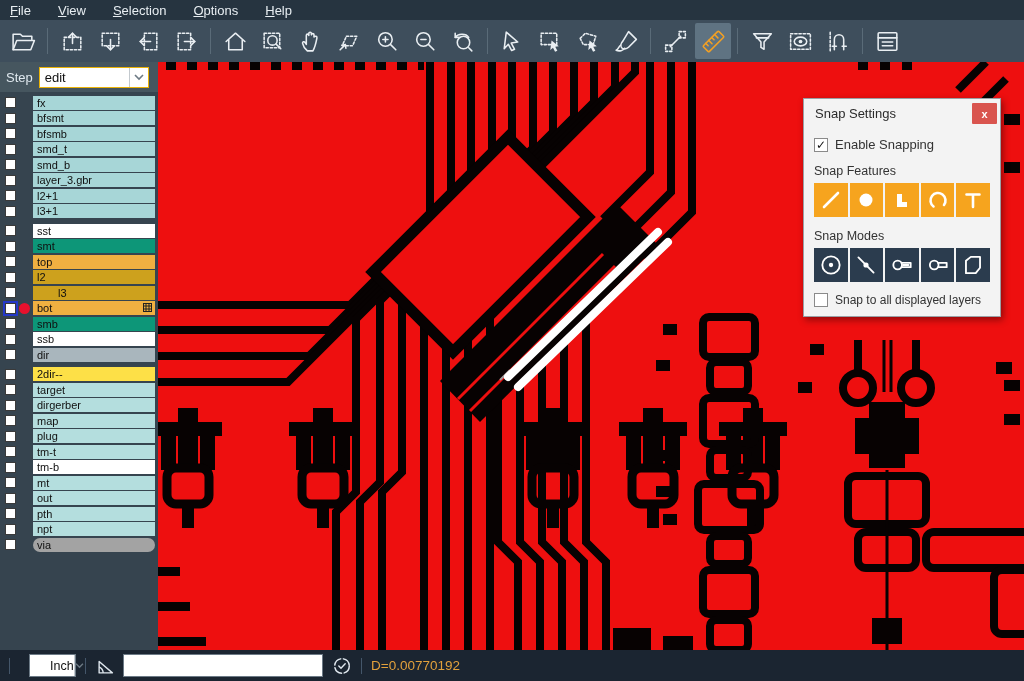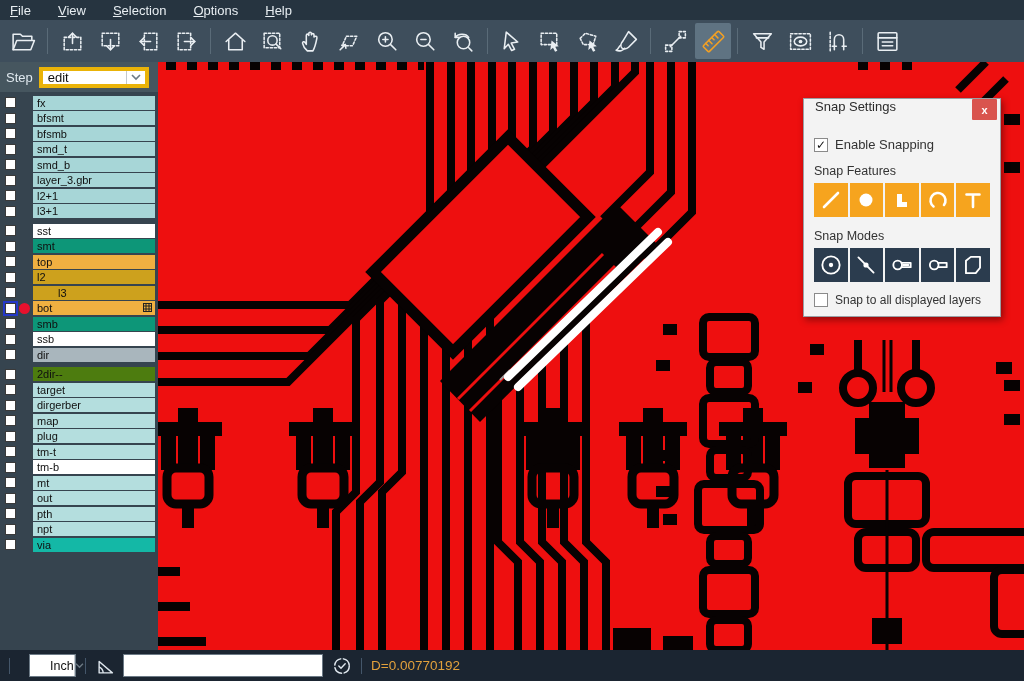--- a/index.html
+++ b/index.html
@@ -24,21 +24,21 @@
   .tb-btn svg .f{fill:var(--icon-stroke);stroke:none;}
   .tb-btn svg .dsh{stroke-dasharray:2.2 1.8;}
   .tb-btn svg .or{stroke:#f2a024;}
   .tb-sep{width:1px;height:26px;background:#5a6b78;margin:0 5px;}
 
   
   #sidebar{position:absolute;left:0;top:62px;width:158px;height:588px;
     background:var(--sidebar-bg);display:flex;flex-direction:column;}
   #step-row{height:30px;background:var(--sidebar-step-bg);display:flex;align-items:center;padding-left:6px;flex:none;}
   #step-label{color:#dfe8ee;font-size:13px;margin-right:6px;}
-  #step-select{width:110px;height:21px;background:#fff;border:4px solid #eab308;display:flex;align-items:center;}
+  #step-select{width:110px;height:21px;background:#fff;border:1px solid #eab308;display:flex;align-items:center;}
   #step-select .val{flex:1;font-size:13px;color:#111;padding-left:5px;}
   #step-select .chev{width:19px;height:100%;border-left:1px solid #c3c9ce;display:flex;align-items:center;justify-content:center;}
   #layer-list{padding-top:3px;flex:none;}
   .layer-row{height:15.5px;display:flex;align-items:center;position:relative;}
   .layer-row.gap{margin-top:4px;}
   .cb{width:11px;height:11px;background:#fff;border:1px solid #3a3a3a;margin-left:5px;flex:none;}
   .cb.active{outline:2px solid var(--active-checkbox-blue);}
   .dot{width:11px;height:11px;border-radius:50%;background:var(--active-dot-red);
     position:absolute;left:19px;top:2px;}
   .layer-label{margin-left:17px;width:122px;height:14px;line-height:14px;font-size:11px;
@@ -55,21 +55,21 @@
   .t{stroke:var(--trace-black);stroke-width:8;fill:none;}
   .t3{stroke:var(--trace-black);stroke-width:3;fill:none;}
   .blk{fill:var(--trace-black);}
   .out{fill:none;stroke:var(--trace-black);stroke-width:8;}
   .red{stroke:var(--canvas-red);stroke-width:3;fill:none;}
   .hl{stroke:var(--highlight-white);stroke-width:8;fill:none;stroke-linecap:round;}
 
   
   #snap-dialog{position:absolute;left:803px;top:98px;width:198px;background:#f3f3f3;
     border:1px solid #9aa0a6;box-shadow:2px 3px 7px rgba(0,0,0,.4);}
-  #dlg-title-row{height:29px;display:flex;justify-content:space-between;
+  #dlg-title-row{height:29px;display:flex;align-items:center;justify-content:space-between;
     padding:0 3px 0 11px;}
   #dlg-title{font-size:13px;color:#2b2b2b;}
   #dlg-close{width:25px;height:21px;background:var(--close-red);color:#fff;font-size:11px;
     font-weight:bold;display:flex;align-items:center;justify-content:center;border-radius:1px;}
   #dlg-body{padding:2px 10px 9px;}
   .dlg-check-row{display:flex;align-items:center;margin-top:7px;}
   .dcb{width:14px;height:14px;background:#fff;border:1px solid #8a8a8a;margin-right:7px;
     font-size:12px;line-height:12px;text-align:center;color:#111;flex:none;}
   .dlg-check-label{font-size:13px;color:#333;}
   .dlg-section-label{font-size:12.5px;color:#333;margin-top:12px;}
@@ -401,21 +401,21 @@
         </div>
       </div>
       <div class="layer-row">
         <span class="cb"></span>
         <div class="layer-label" style="background: rgb(169, 182, 189);">
           <span class="nm">dir</span>
         </div>
       </div>
       <div class="layer-row gap">
         <span class="cb"></span>
-        <div class="layer-label" style="background: #4d7c0f;">
+        <div class="layer-label" style="background: #fde047;">
           <span class="nm">2dir--</span>
         </div>
       </div>
       <div class="layer-row">
         <span class="cb"></span>
         <div class="layer-label" style="background: rgb(180, 222, 222);">
           <span class="nm">target</span>
         </div>
       </div>
       <div class="layer-row">
@@ -467,21 +467,21 @@
         </div>
       </div>
       <div class="layer-row">
         <span class="cb"></span>
         <div class="layer-label" style="background: rgb(180, 222, 222);">
           <span class="nm">npt</span>
         </div>
       </div>
       <div class="layer-row">
         <span class="cb"></span>
-        <div class="layer-label" style="background: #14b8a6;">
+        <div class="layer-label" style="background: #a3a3a3; border-radius: 7px;">
           <span class="nm">via</span>
         </div>
       </div>
     </div>
 </div>
 
 <div id="canvas-wrap">
 <svg id="pcb" width="866" height="588" viewBox="0 0 866 588">
 
   <g class="blk">

